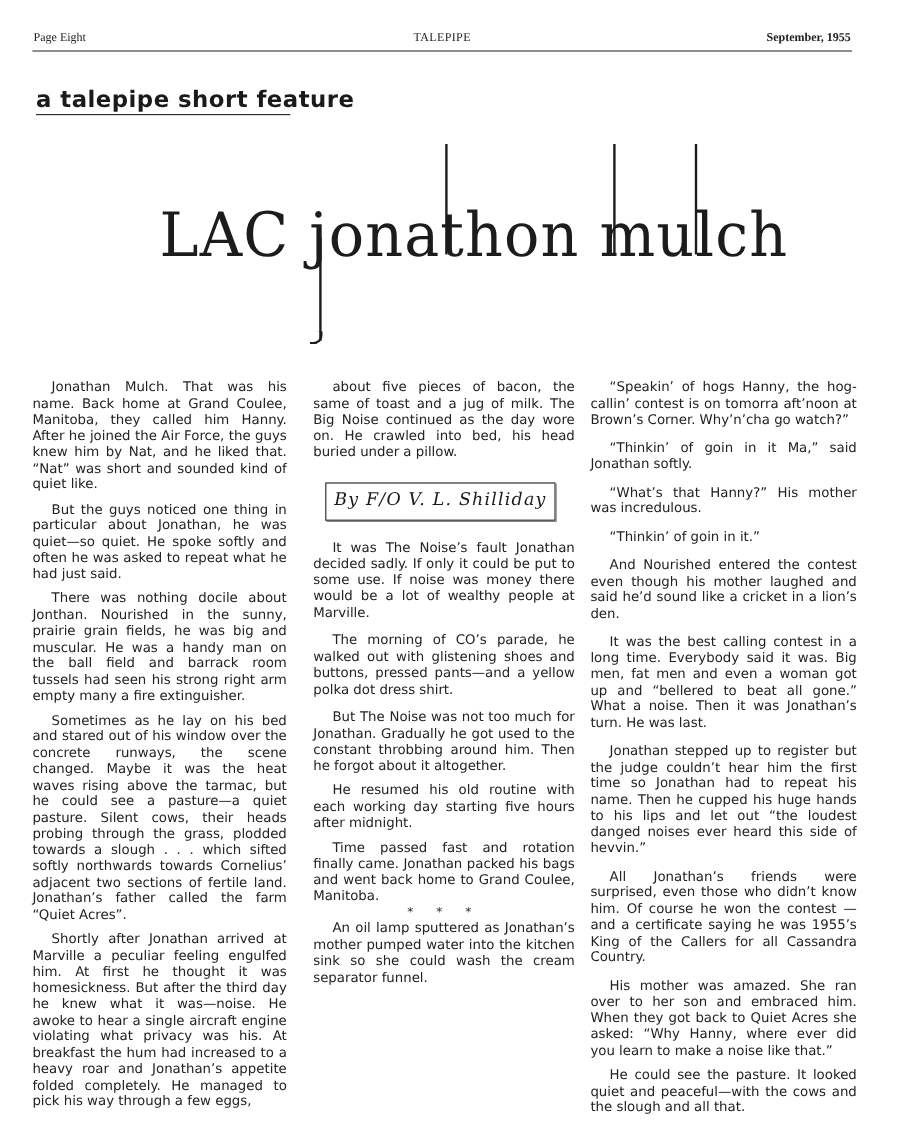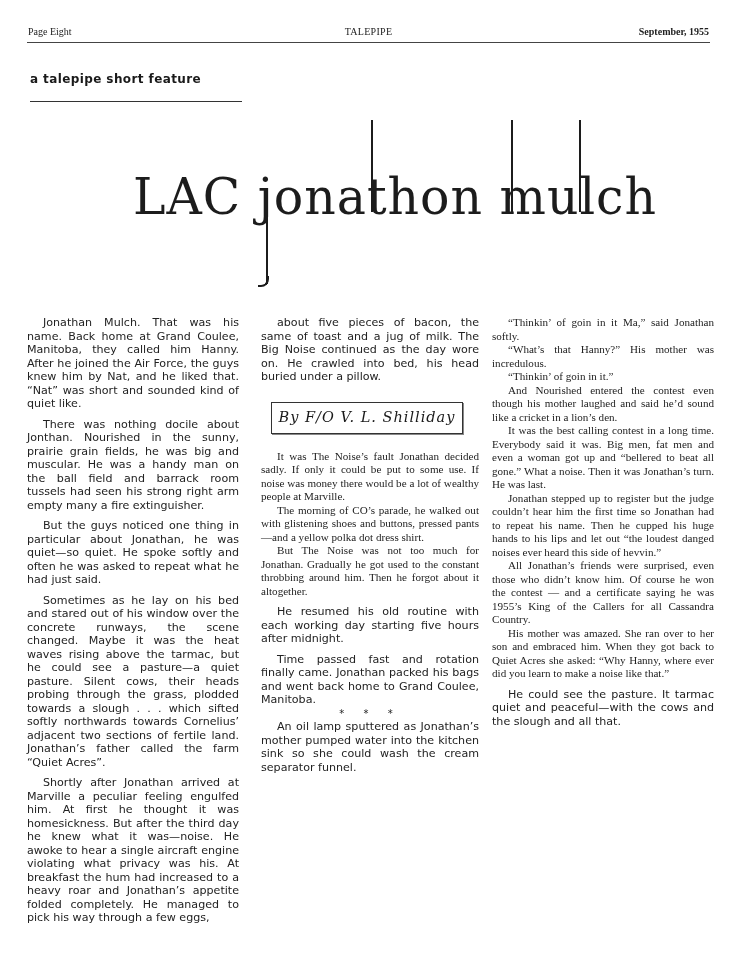--- a/index.html
+++ b/index.html
@@ -12,22 +12,22 @@
     position: absolute; left: 27px; right: 40px; top: 24px; height: 18px;
     border-bottom: 1.5px solid #444;
     font-family: "Liberation Serif", serif; font-size: 10px; color: #222;
   }
   .running-head span { position: absolute; top: 2px; }
   .rh-left { left: 1px; }
   .rh-center { left: 50%; transform: translateX(-50%); letter-spacing: 0.3px; }
   .rh-right { right: 1px; font-weight: bold; }
   .kicker {
     position: absolute; left: 30px; top: 72px; width: 212px;
-    font-family: "DejaVu Sans", sans-serif; font-weight: bold; font-size: 12px;
-    letter-spacing: 0.4px; color: #1a1a1a; padding-bottom: 15px;
+    font-family: "DejaVu Sans", sans-serif; font-weight: bold; font-size: 19px;
+    letter-spacing: 0.4px; color: #1a1a1a; padding-bottom: 1px;
     border-bottom: 1.5px solid #333; white-space: nowrap;
   }
   .title-wrap { position: absolute; left: 0; top: 110px; width: 730px; height: 190px; }
   .title {
     position: absolute; left: 133px; top: 57px; white-space: nowrap;
     font-family: "DejaVu Serif", serif; font-weight: 300; font-size: 51px;
     letter-spacing: 1px; color: #1c1c1c; transform: scaleX(0.96); transform-origin: left;
   }
   .title-rule { position: absolute; background: #1c1c1c; width: 2px; }
   .rule-h  { left: 371px; top: 10px; height: 92px; }
@@ -42,21 +42,21 @@
   .col {
     position: absolute; top: 316px; width: 212px;
     font-family: "DejaVu Sans", sans-serif; font-size: 11.1px; line-height: 13.5px;
     color: #222; text-align: justify;
   }
   .col1 { left: 27px; }
   .col2 { left: 261px; width: 218px; }
   .col3 { left: 492px; width: 222px; }
   .col p { margin: 0; text-indent: 16px; }
   .col p.gap { margin-top: 7px; }
-  .col p.tight { margin-top: 0; font-family: Liberation Serif, serif; }
+  .col p.tight { margin-top: 10px; }
   .byline {
     margin: 18px 16px 16px 10px; border: 1.5px solid #333; height: 30px;
     display: flex; align-items: center; justify-content: center;
     font-family: "DejaVu Serif", serif; font-style: italic; font-size: 14.5px;
     letter-spacing: 1px; color: #1a1a1a; text-indent: 0;
     box-shadow: 1px 1px 0 #888;
   }
   .stars { text-align: center; text-indent: 0 !important; margin: 3px 0 2px 0; letter-spacing: 8px; font-size: 10px; }
 </style>
 </head>
@@ -74,41 +74,42 @@
   <div class="title">LAC jonathon mulch</div>
   <div class="title-rule rule-h"></div>
   <div class="title-rule rule-l1"></div>
   <div class="title-rule rule-l2"></div>
   <div class="title-rule rule-j"></div>
   <div class="rule-jhook"></div>
 </div>
 
 <section class="col col1">
   <p>Jonathan Mulch. That was his name. Back home at Grand Coulee, Manitoba, they called him Hanny. After he joined the Air Force, the guys knew him by Nat, and he liked that. “Nat” was short and sounded kind of quiet like.</p>
+  <p class="gap">But the guys noticed one thing in particular about Jonathan, he was quiet—so quiet. He spoke softly and often he was asked to repeat what he had just said.</p>
   <p class="gap">There was nothing docile about Jonthan. Nourished in the sunny, prairie grain fields, he was big and muscular. He was a handy man on the ball field and barrack room tussels had seen his strong right arm empty many a fire extinguisher.</p>
-  <p class="gap">But the guys noticed one thing in particular about Jonathan, he was quiet—so quiet. He spoke softly and often he was asked to repeat what he had just said.</p>
   <p class="gap">Sometimes as he lay on his bed and stared out of his window over the concrete runways, the scene changed. Maybe it was the heat waves rising above the tarmac, but he could see a pasture—a quiet pasture. Silent cows, their heads probing through the grass, plodded towards a slough . . . which sifted softly northwards towards Cornelius’ adjacent two sections of fertile land. Jonathan’s father called the farm “Quiet Acres”.</p>
   <p class="gap">Shortly after Jonathan arrived at Marville a peculiar feeling engulfed him. At first he thought it was homesickness. But after the third day he knew what it was—noise. He awoke to hear a single aircraft engine violating what privacy was his. At breakfast the hum had increased to a heavy roar and Jonathan’s appetite folded completely. He managed to pick his way through a few eggs,</p>
 </section>
 
 <section class="col col2">
   <p>about five pieces of bacon, the same of toast and a jug of milk. The Big Noise continued as the day wore on. He crawled into bed, his head buried under a pillow.</p>
   <div class="byline">By F/O V. L. Shilliday</div>
   <p class="tight">It was The Noise’s fault Jonathan decided sadly. If only it could be put to some use. If noise was money there would be a lot of wealthy people at Marville.</p>
   <p class="tight">The morning of CO’s parade, he walked out with glistening shoes and buttons, pressed pants—and a yellow polka dot dress shirt.</p>
   <p class="tight">But The Noise was not too much for Jonathan. Gradually he got used to the constant throbbing around him. Then he forgot about it altogether.</p>
   <p class="gap">He resumed his old routine with each working day starting five hours after midnight.</p>
   <p class="gap">Time passed fast and rotation finally came. Jonathan packed his bags and went back home to Grand Coulee, Manitoba.</p>
   <p class="stars">* * *</p>
   <p>An oil lamp sputtered as Jonathan’s mother pumped water into the kitchen sink so she could wash the cream separator funnel.</p>
 </section>
 
 <section class="col col3">
+  <p>“Speakin’ of hogs Hanny, the hog-callin’ contest is on tomorra aft’noon at Brown’s Corner. Why’n’cha go watch?”</p>
   <p class="tight">“Thinkin’ of goin in it Ma,” said Jonathan softly.</p>
   <p class="tight">“What’s that Hanny?” His mother was incredulous.</p>
   <p class="tight">“Thinkin’ of goin in it.”</p>
   <p class="tight">And Nourished entered the contest even though his mother laughed and said he’d sound like a cricket in a lion’s den.</p>
   <p class="tight">It was the best calling contest in a long time. Everybody said it was. Big men, fat men and even a woman got up and “bellered to beat all gone.” What a noise. Then it was Jonathan’s turn. He was last.</p>
   <p class="tight">Jonathan stepped up to register but the judge couldn’t hear him the first time so Jonathan had to repeat his name. Then he cupped his huge hands to his lips and let out “the loudest danged noises ever heard this side of hevvin.”</p>
   <p class="tight">All Jonathan’s friends were surprised, even those who didn’t know him. Of course he won the contest — and a certificate saying he was 1955’s King of the Callers for all Cassandra Country.</p>
   <p class="tight">His mother was amazed. She ran over to her son and embraced him. When they got back to Quiet Acres she asked: “Why Hanny, where ever did you learn to make a noise like that.”</p>
-  <p class="gap">He could see the pasture. It tarmac quiet and peaceful—with the cows and the slough and all that.</p>
+  <p class="gap">He could see the pasture. It looked quiet and peaceful—with the cows and the slough and all that.</p>
 </section>
 
 </body></html>

